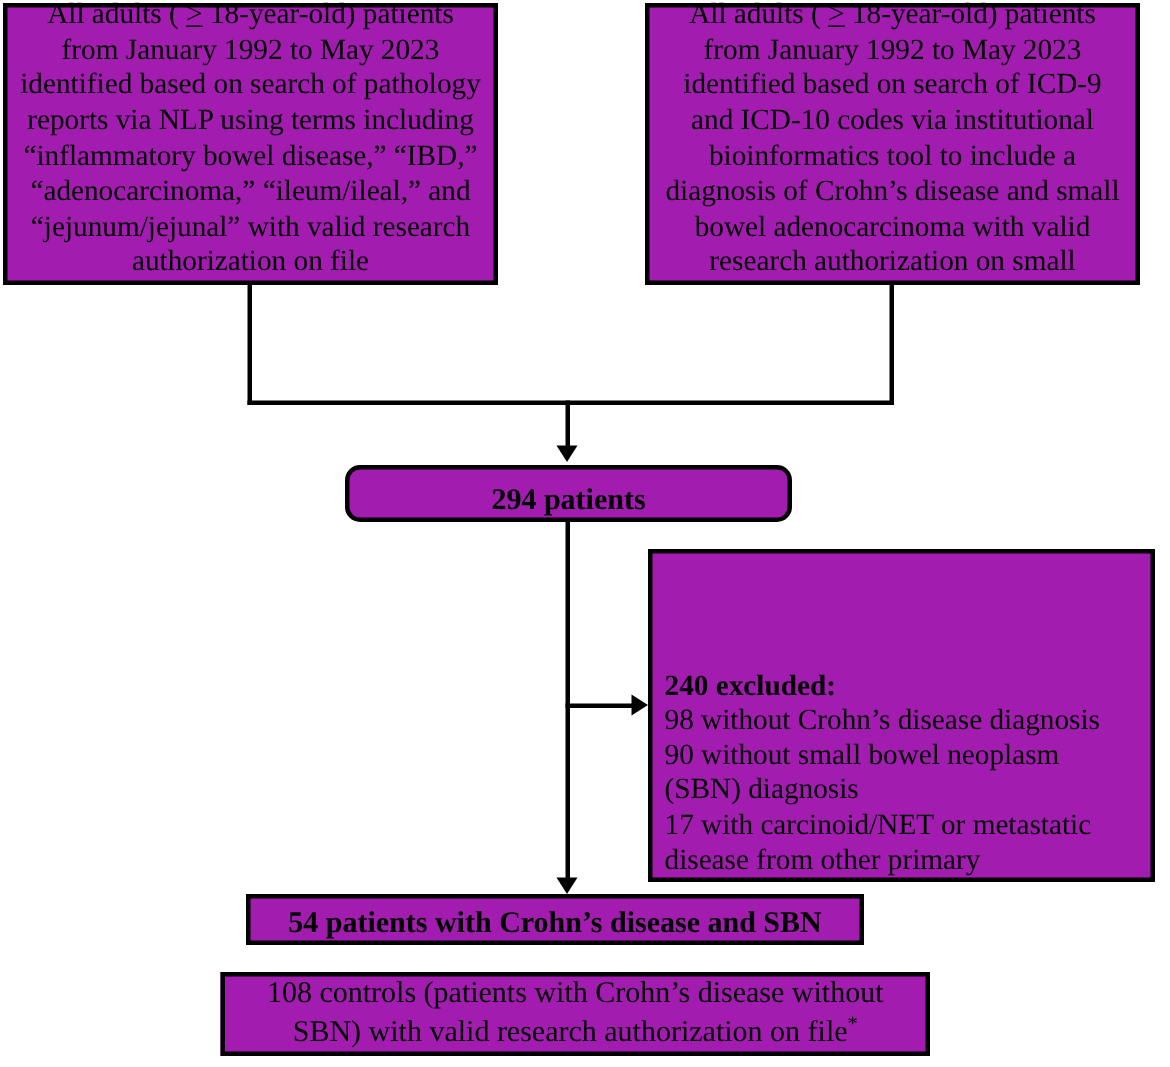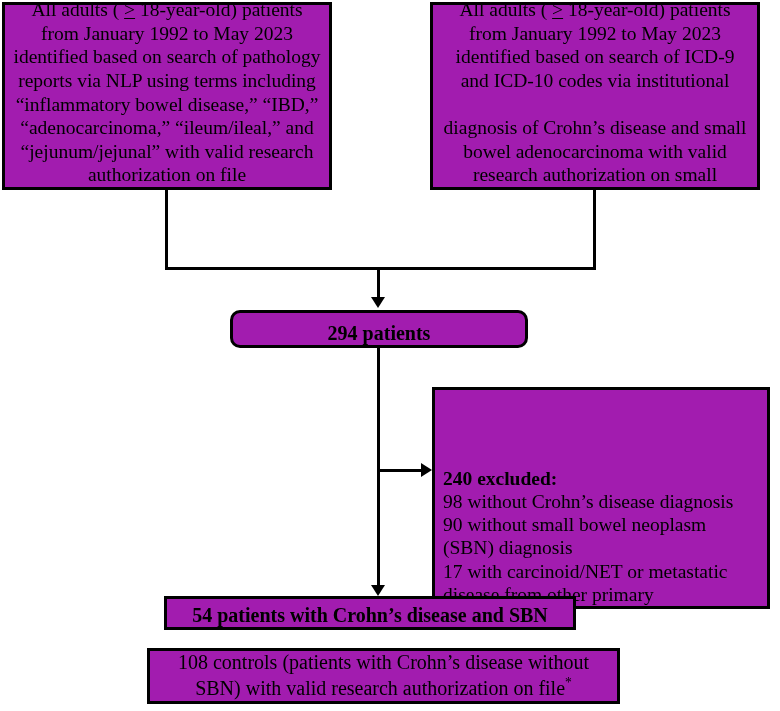--- a/index.html
+++ b/index.html
@@ -28,21 +28,20 @@
   .node .inner {
     width: 100%;
     padding: 0 6px;
     box-sizing: border-box;
   }
   .txt-center {
     text-align: center;
   }
   .txt-left {
     text-align: left;
-    margin-top: 21px;
   }
   .fs-src {
     font-size: 19.5px;
     line-height: 23.6px;
   }
   .fs-excl {
     font-size: 19.5px;
     line-height: 23.2px;
   }
   .fs-box {
@@ -115,21 +114,21 @@
       <span>authorization on file</span>
     </div>
   </div>
 
   <div class="node txt-center fs-src" style="left:430px; top:2px; width:330px; height:188px;">
     <div class="inner">
       <span>All adults ( <span class="ge">&gt;</span> 18-year-old) patients</span><br>
       <span>from January 1992 to May 2023</span><br>
       <span>identified based on search of ICD-9</span><br>
       <span>and ICD-10 codes via institutional</span><br>
-      <br>
+      <span>bioinformatics tool to include a</span><br>
       <span>diagnosis of Crohn’s disease and small</span><br>
       <span>bowel adenocarcinoma with valid</span><br>
       <span>research authorization on small</span>
     </div>
   </div>
 
   <div class="vline" style="left:165px; top:190px; height:80px;"></div>
   <div class="vline" style="left:593px; top:190px; height:80px;"></div>
   <div class="hline" style="left:165px; top:267px; width:431px;"></div>
   <div class="vline" style="left:377px; top:267px; height:32px;"></div>

